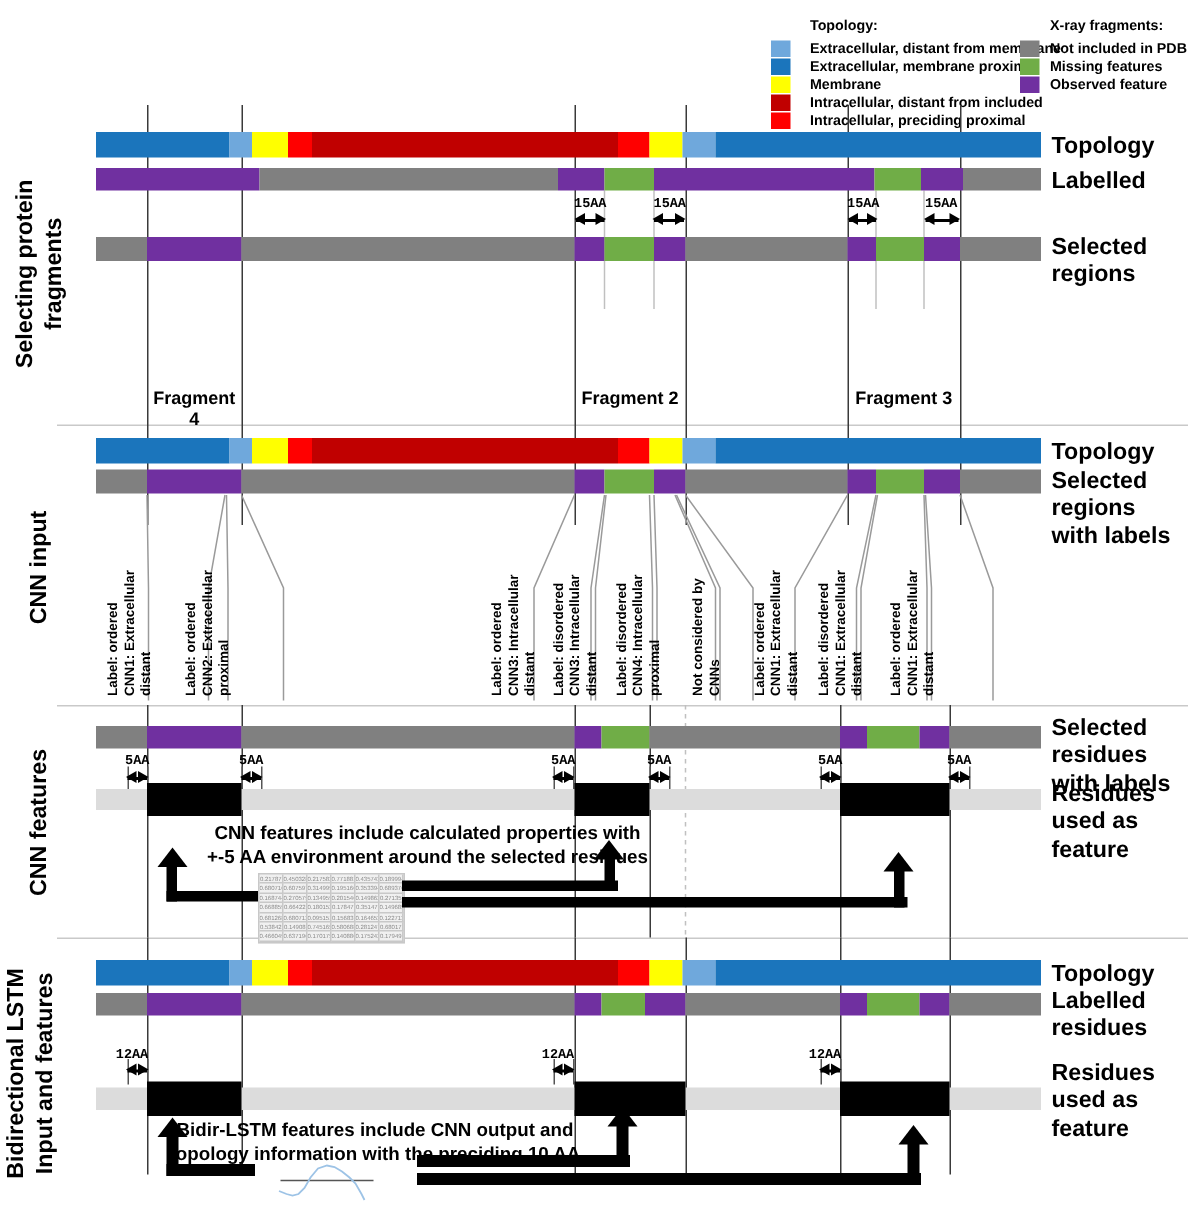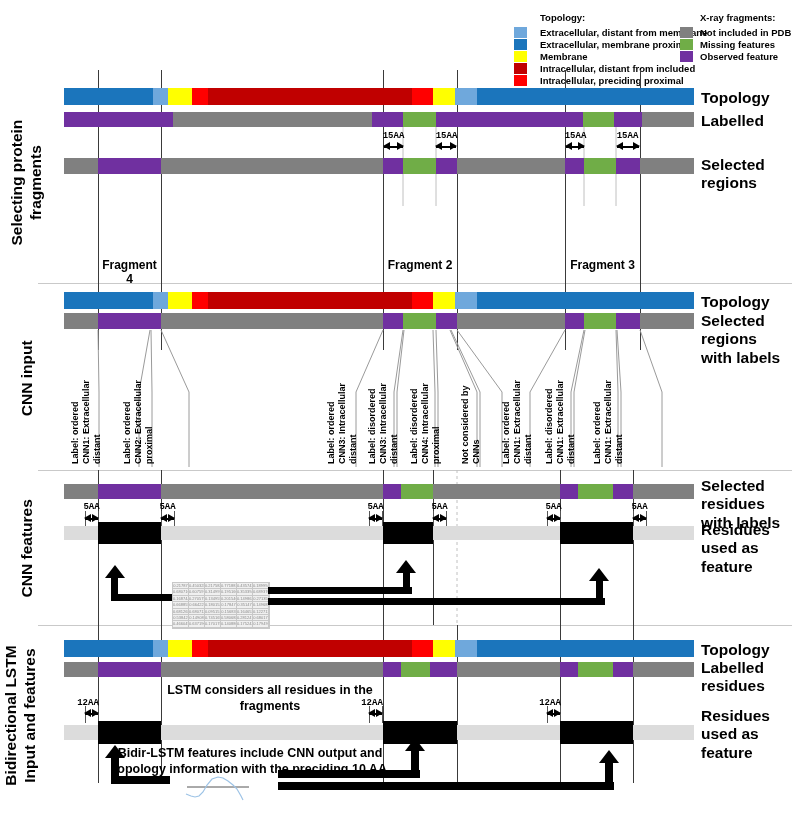--- a/index.html
+++ b/index.html
@@ -277,20 +277,22 @@
   <div class="track" style="top:526px;height:14px;"></div>
   <div class="blackwrap" style="top:522px;height:22px;">
       <div class="blackseg" style="left: 34px; width: 63px;"></div>
       <div class="blackseg" style="left: 319px; width: 50px;"></div>
       <div class="blackseg" style="left: 496px; width: 73px;"></div>
     </div>
   <div class="rowlabel pre" style="top:521px;">Residues
 used as
 feature</div>
 
+  <div class="note pre" style="left:120px;top:548px;width:330px;">CNN features include calculated properties with
++-5 AA environment around the selected residues</div>
 
   <div id="ftable">
       <div class="trow">
         <span class="tcell">0.21787</span>
         <span class="tcell">0.450328</span>
         <span class="tcell">0.217582</span>
         <span class="tcell">0.771881</span>
         <span class="tcell">0.435743</span>
         <span class="tcell">0.189994</span>
       </div>
@@ -378,21 +380,20 @@
       <div class="seg" style="left: 366px; width: 27px; background: rgb(112, 48, 160);"></div>
       <div class="seg" style="left: 393px; width: 103px; background: rgb(128, 128, 128);"></div>
       <div class="seg" style="left: 496px; width: 18px; background: rgb(112, 48, 160);"></div>
       <div class="seg" style="left: 514px; width: 35px; background: rgb(112, 173, 71);"></div>
       <div class="seg" style="left: 549px; width: 20px; background: rgb(112, 48, 160);"></div>
       <div class="seg" style="left: 569px; width: 61px; background: rgb(128, 128, 128);"></div>
     </div>
   <div class="rowlabel pre" style="top:659px;">Labelled
 residues</div>
 
-  <div class="note" style="left:140px;top:683px;width:260px;">LSTM considers all residues in the fragments</div>
 
   <div class="aa" style="left:74px;top:698px;width:28px;">12AA</div>
   <div class="tick" style="left:85px;top:706px;"></div>
     <div class="tick" style="left:98px;top:706px;"></div>
   <div class="darrow" style="left:85px;top:713px;width:13px;"></div>
   <div class="aa" style="left:358px;top:698px;width:28px;">12AA</div>
   <div class="tick" style="left:369px;top:706px;"></div>
     <div class="tick" style="left:382px;top:706px;"></div>
   <div class="darrow" style="left:369px;top:713px;width:13px;"></div>
   <div class="aa" style="left:536px;top:698px;width:28px;">12AA</div>

